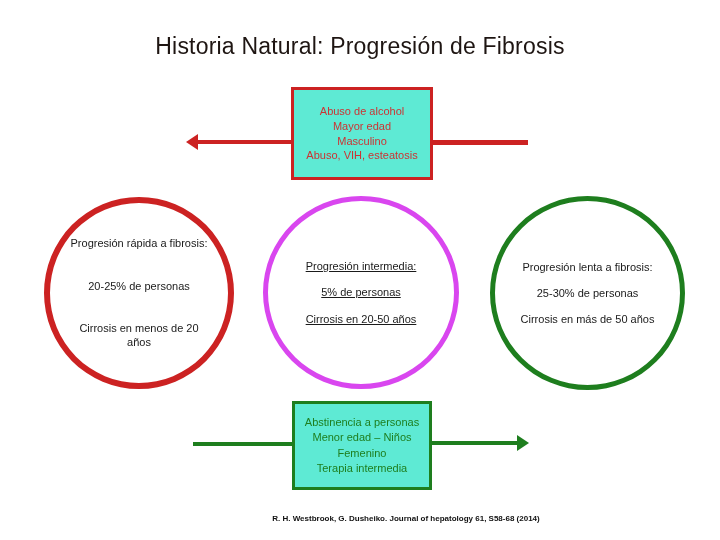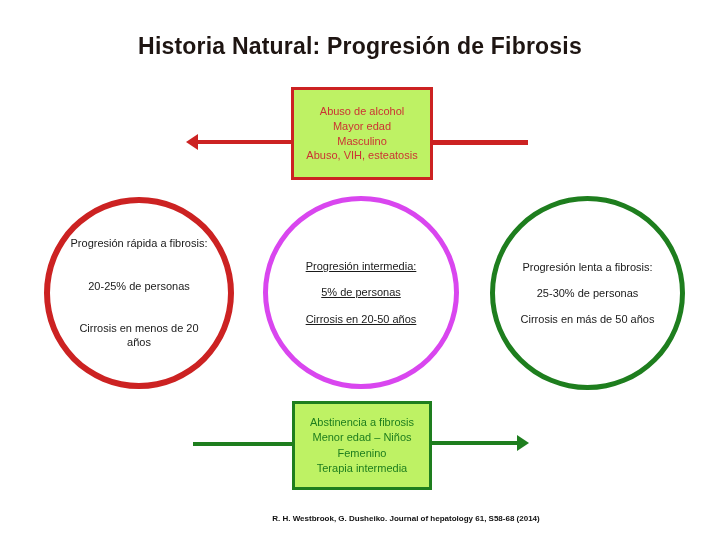--- a/index.html
+++ b/index.html
@@ -11,36 +11,36 @@
     overflow: hidden;
     font-family: "Liberation Sans", sans-serif;
   }
   .title {
     position: absolute;
     top: 33px;
     left: 0;
     width: 100%;
     text-align: center;
     font-size: 23px;
-    font-weight: bold;
+    font-weight: normal;
     color: #1e1512;
     letter-spacing: 0.2px;
   }
   
   .factor-box {
     position: absolute;
     box-sizing: border-box;
     display: flex;
     flex-direction: column;
     justify-content: center;
     align-items: center;
     text-align: center;
     font-size: 11px;
     line-height: 1.32;
-    background: #bef264;
+    background: #5eead4;
     z-index: 2;
   }
   .risk-box {
     left: 291px; top: 87px; width: 142px; height: 93px;
     border: 3px solid #cc2222;
     color: #cc3333;
   }
   .protective-box {
     left: 292px; top: 401px; width: 140px; height: 89px;
     border: 3px solid #1e7e1e;
@@ -146,21 +146,21 @@
     <div>Progresión lenta a fibrosis:</div>
     <div>25-30% de personas</div>
     <div>Cirrosis en más de 50 años</div>
   </div>
 
   <div class="hline green-left-line"></div>
   <div class="hline green-right-line"></div>
   <div class="arrowhead green-right-head"></div>
 
   <div class="factor-box protective-box">
-    <div>Abstinencia a fibrosis</div>
+    <div>Abstinencia a personas</div>
     <div>Menor edad – Niños</div>
     <div>Femenino</div>
     <div>Terapia intermedia</div>
   </div>
 
   <div class="citation">R. H. Westbrook, G. Dusheiko. Journal of hepatology 61, S58-68 (2014)</div>
 
 </div>
 
 </body></html>

